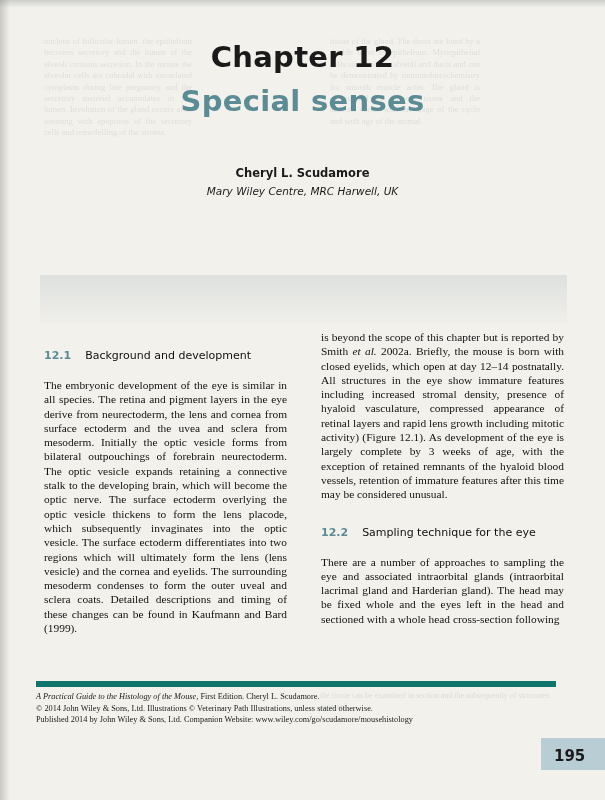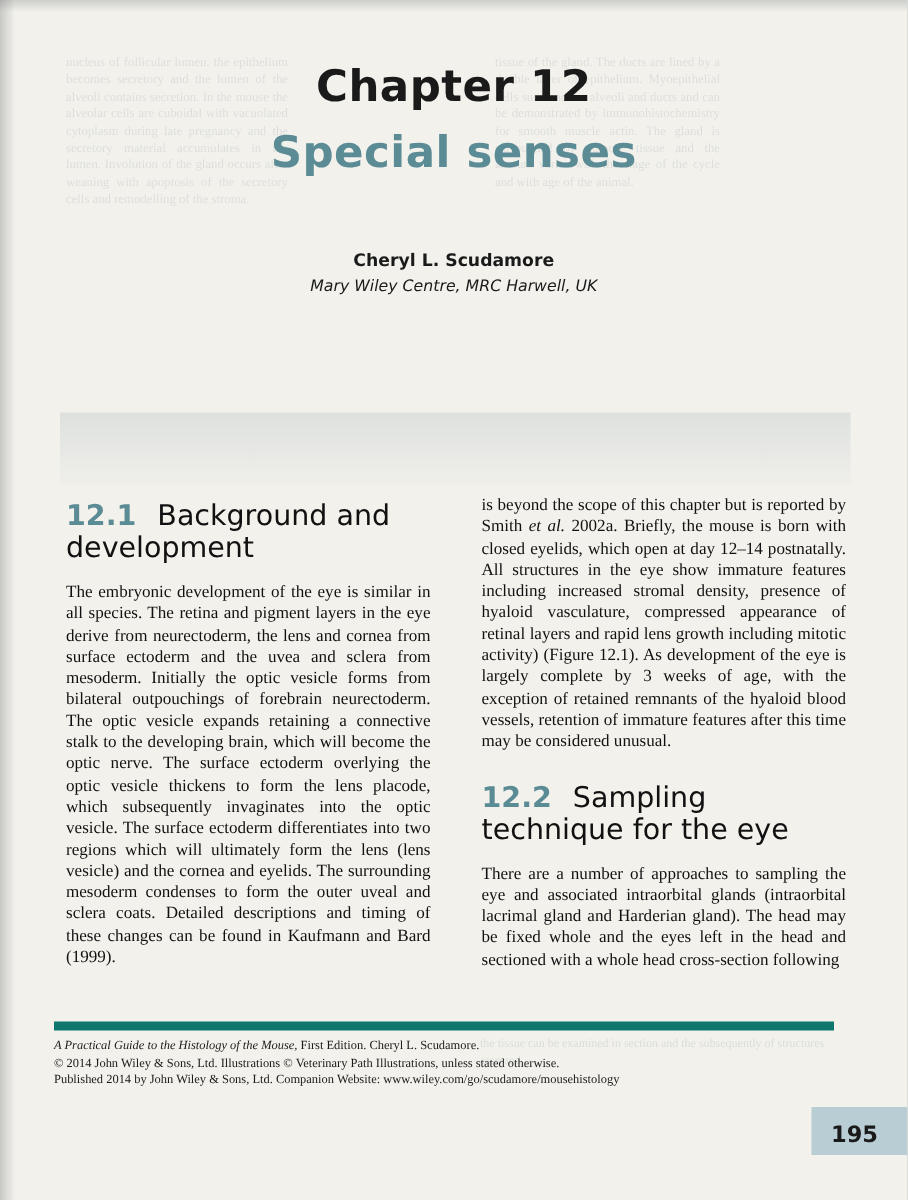--- a/index.html
+++ b/index.html
@@ -102,24 +102,24 @@
   .col {
     position: absolute;
     top: 0;
     width: 243px;
   }
   .col-left  { left: 0; }
   .col-right { left: 277px; }
 
   h2.section {
     font-family: "DejaVu Sans", sans-serif;
-    font-size: 19px;
+    font-size: 11px;
     font-weight: 400;
     color: #111;
-    margin: 4px 0 12px 0;
+    margin: 15px 0 12px 0;
     line-height: 21px;
     text-indent: -0px;
   }
   h2.section .num {
     color: #5b8b94;
     font-weight: 700;
     margin-right: 14px;
   }
   h2.s2 {
     margin-top: 20px;

